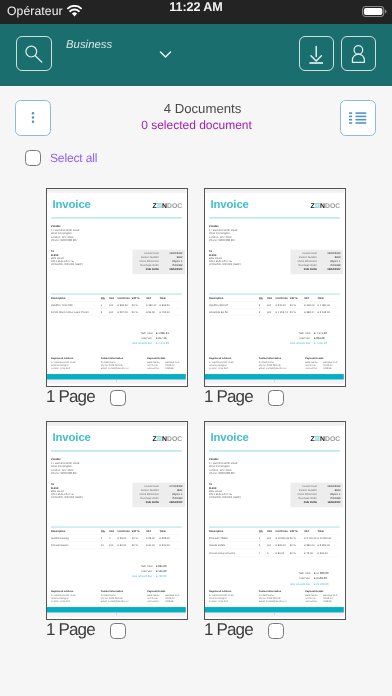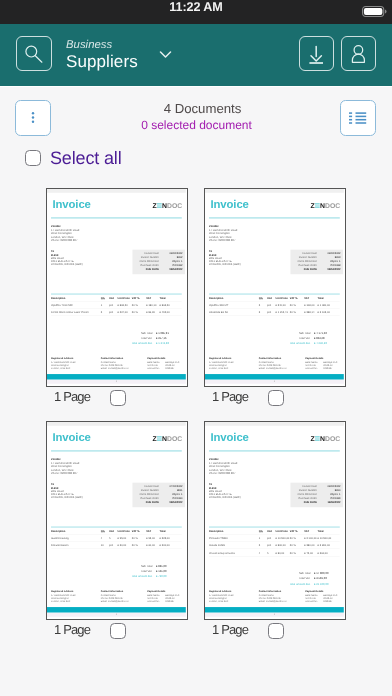--- a/index.html
+++ b/index.html
@@ -36,28 +36,28 @@
           border-radius:5.5px;display:flex;align-items:center;justify-content:center;}
   .btn-more{left:15px;top:13px;}
   .btn-list{left:340px;top:13px;}
   .counts{position:absolute;left:1px;right:0;top:14px;text-align:center;}
   .cnt-main{font-size:13.2px;color:#4f4a4a;line-height:16px;padding-left:12px;}
   .cnt-sub{font-size:12px;color:#a21caf;line-height:16px;}
 
   .selectall{position:absolute;left:0;top:147px;height:22px;display:flex;align-items:center;}
   .cbx{width:16px;height:16px;border:1.9px solid #78787e;border-radius:4.5px;background:#fff;}
   .sa-box{margin-left:25px;}
-  .sa-label{margin-left:9px;font-size:18px;color:#4c1d95;letter-spacing:-.15px;}
+  .sa-label{margin-left:9px;font-size:12px;color:#8b5cf6;letter-spacing:-.15px;}
 
   
   .grid{position:absolute;left:0;top:180px;width:392px;}
   .cell{position:absolute;}
   .card{position:absolute;border:1.9px solid #555;background:#fff;overflow:hidden;}
   .cap{position:absolute;height:17px;display:flex;align-items:center;}
-  .cap-txt{font-size:13px;color:#3c3c3c;letter-spacing:-.85px;margin-left:8px;}
+  .cap-txt{font-size:17px;color:#3c3c3c;letter-spacing:-.85px;}
   .cap-cbx{position:absolute;top:2px;}
 
   
   .inv{position:absolute;left:0;top:0;width:588px;height:825px;background:#fff;
        transform-origin:0 0;will-change:transform;font-family:"Liberation Sans",sans-serif;color:#444;}
   .inv-top{position:absolute;left:0;top:0;width:588px;height:16px;background:#f0f0f0;}
   .inv-title{position:absolute;left:23px;top:42px;font-size:48px;font-weight:bold;color:#3fc0cc;
              letter-spacing:-0.4px;line-height:48px;}
   .inv-logo{position:absolute;right:15px;top:56px;height:28px;display:flex;align-items:center;}
   .logo-z{font-size:29px;font-weight:bold;color:#1c1c1c;letter-spacing:0px;line-height:29px;}
@@ -108,40 +108,47 @@
   .frow{display:flex;}
   .frow span:first-child{width:52%;}
   .inv-bar{position:absolute;left:0;right:0;top:784px;height:23px;background:#05aec3;}
   .below-bar{position:absolute;left:0;right:0;top:807px;bottom:0;background:#f5f1f7;}
   .inv-pg{position:absolute;left:0;right:0;top:810px;text-align:center;font-size:10px;color:#999;}
 </style>
 </head>
 <body>
 
 <div class="statusbar">
+  <div class="sb-left">
+    <span class="sb-carrier">Opérateur</span>
+    <svg width="15" height="12.2" viewBox="0 0 15 12.2">
+      <path d="M7.5 11.6 L4.95 8.45 A3.9 3.9 0 0 1 10.05 8.45 Z" fill="#fff"></path>
+      <path d="M3.05 6.25 A6.6 6.6 0 0 1 11.95 6.25" stroke="#fff" stroke-width="1.85" fill="none" stroke-linecap="round"></path>
+      <path d="M0.95 3.35 A9.9 9.9 0 0 1 14.05 3.35" stroke="#fff" stroke-width="1.9" fill="none" stroke-linecap="round"></path>
+    </svg>
+  </div>
   <div class="sb-time">11:22 AM</div>
   <div class="sb-right">
     <svg width="25" height="11" viewBox="0 0 25 11">
       <rect x="0.55" y="0.55" width="21.2" height="9.9" rx="3.1" ry="3.1" fill="none" stroke="#8a8a8a" stroke-width="1.1"></rect>
       <rect x="1.9" y="1.9" width="18.5" height="7.2" rx="2" ry="2" fill="#fff"></rect>
       <path d="M23.0 3.6 v3.8 a1.95 1.95 0 0 0 0 -3.8 z" fill="#8a8a8a"></path>
     </svg>
   </div>
 </div>
 
 <div class="header">
   <div class="hdr-btn btn-search">
     <svg width="22" height="22" viewBox="0 0 22 22">
       <circle cx="8.3" cy="8.6" r="5.4" fill="none" stroke="#dff0ef" stroke-width="1.2"></circle>
       <path d="M12.3 12.7 L18.9 19.2" stroke="#dff0ef" stroke-width="1.2" stroke-linecap="round"></path>
     </svg>
   </div>
   <div class="hdr-title">
     <div class="hdr-sub">Business</div>
-    <div class="hdr-main">Suppliers</div>
   </div>
   <div class="hdr-chev">
     <svg width="14" height="12" viewBox="0 0 14 12">
       <path d="M1.5 6.0 L6.5 11.0 L11.5 6.0" fill="none" stroke="#e4efef" stroke-width="1.5" stroke-linecap="round" stroke-linejoin="round"></path>
     </svg>
   </div>
   <div class="hdr-btn btn-dl">
     <svg width="23" height="23" viewBox="0 0 23 23">
       <path d="M11.2 4.4 V14.4" stroke="#dff0ef" stroke-width="1.5" stroke-linecap="round"></path>
       <path d="M6.0 13.8 L11.2 19.0 L16.4 13.8" fill="none" stroke="#dff0ef" stroke-width="1.5" stroke-linecap="round" stroke-linejoin="round"></path>

